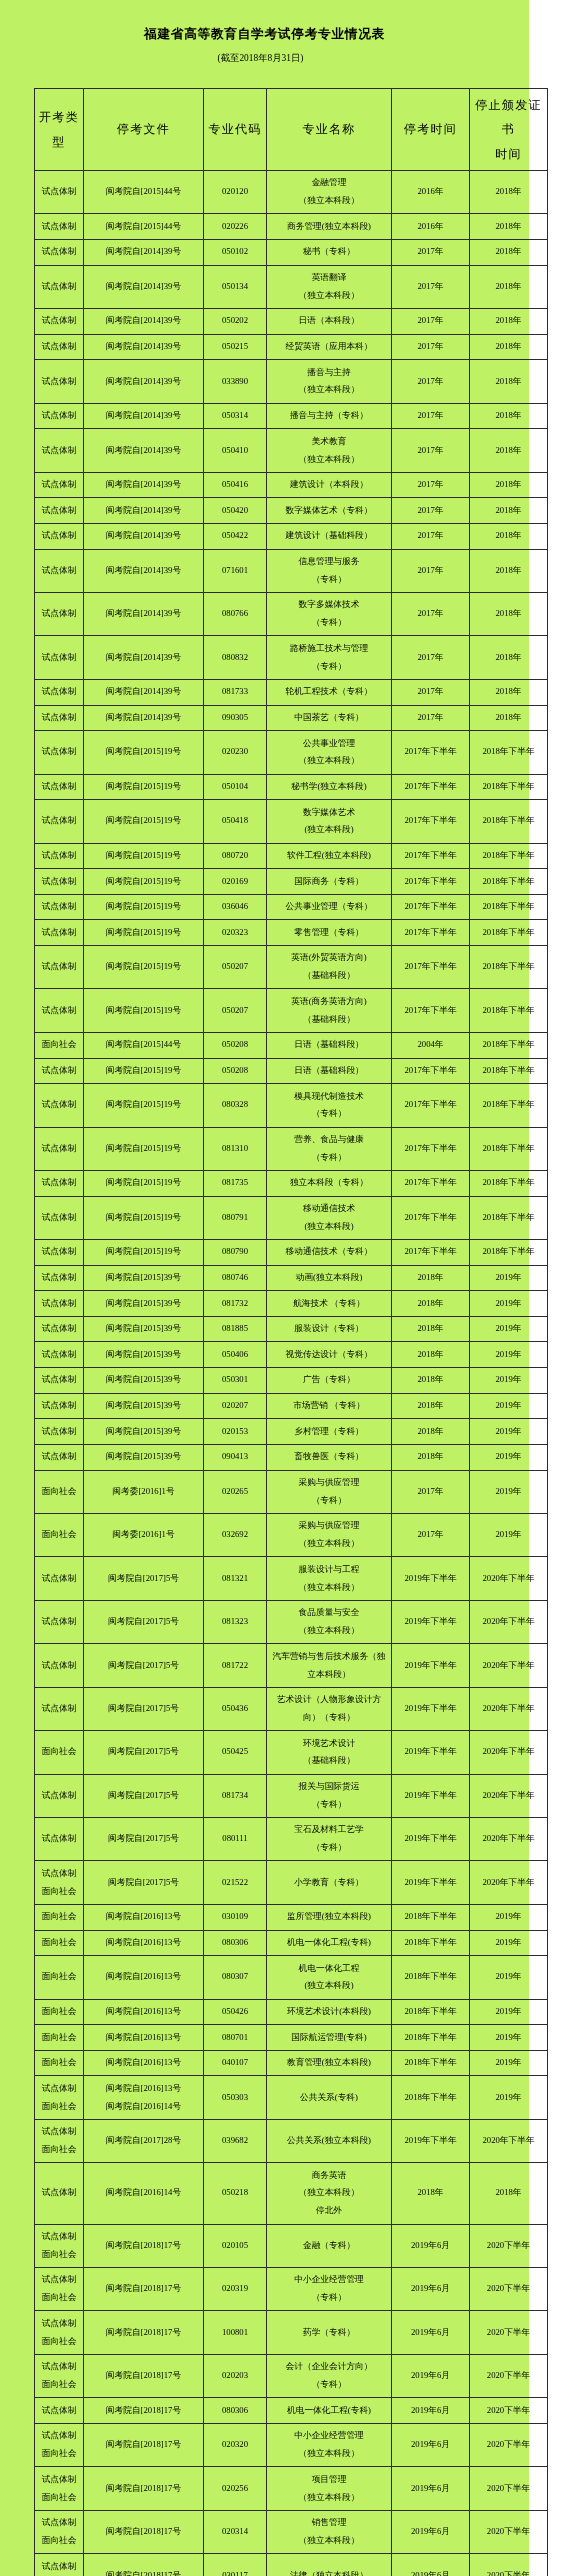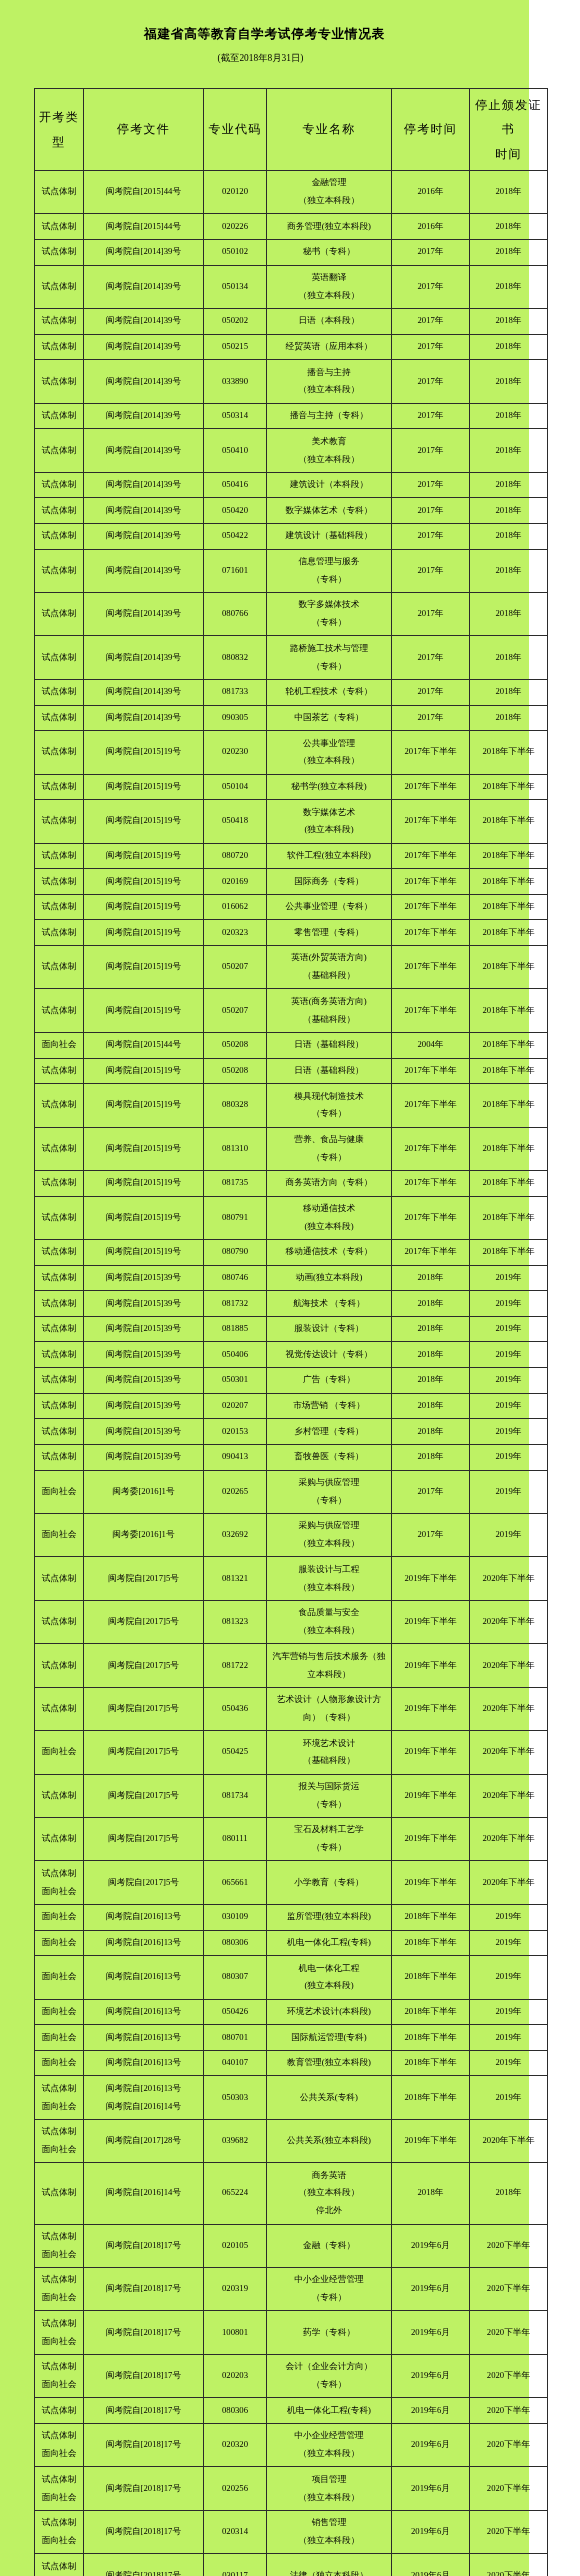--- a/index.html
+++ b/index.html
@@ -273,21 +273,21 @@
           <td>试点体制</td>
           <td>闽考院自[2015]19号</td>
           <td>020169</td>
           <td>国际商务（专科）</td>
           <td>2017年下半年</td>
           <td>2018年下半年</td>
         </tr>
         <tr>
           <td>试点体制</td>
           <td>闽考院自[2015]19号</td>
-          <td>016062</td>
+          <td>036046</td>
           <td>公共事业管理（专科）</td>
           <td>2017年下半年</td>
           <td>2018年下半年</td>
         </tr>
         <tr>
           <td>试点体制</td>
           <td>闽考院自[2015]19号</td>
           <td>020323</td>
           <td>零售管理（专科）</td>
           <td>2017年下半年</td>
@@ -342,21 +342,21 @@
           <td>081310</td>
           <td>营养、食品与健康
 （专科）</td>
           <td>2017年下半年</td>
           <td>2018年下半年</td>
         </tr>
         <tr>
           <td>试点体制</td>
           <td>闽考院自[2015]19号</td>
           <td>081735</td>
-          <td>商务英语方向（专科）</td>
+          <td>独立本科段（专科）</td>
           <td>2017年下半年</td>
           <td>2018年下半年</td>
         </tr>
         <tr>
           <td>试点体制</td>
           <td>闽考院自[2015]19号</td>
           <td>080791</td>
           <td>移动通信技术
 (独立本科段)</td>
           <td>2017年下半年</td>
@@ -510,21 +510,21 @@
           <td>080111</td>
           <td>宝石及材料工艺学
 （专科）</td>
           <td>2019年下半年</td>
           <td>2020年下半年</td>
         </tr>
         <tr>
           <td>试点体制
 面向社会</td>
           <td>闽考院自[2017]5号</td>
-          <td>065661</td>
+          <td>021522</td>
           <td>小学教育（专科）</td>
           <td>2019年下半年</td>
           <td>2020年下半年</td>
         </tr>
         <tr>
           <td>面向社会</td>
           <td>闽考院自[2016]13号</td>
           <td>030109</td>
           <td>监所管理(独立本科段)</td>
           <td>2018年下半年</td>
@@ -586,21 +586,21 @@
 面向社会</td>
           <td>闽考院自[2017]28号</td>
           <td>039682</td>
           <td>公共关系(独立本科段)</td>
           <td>2019年下半年</td>
           <td>2020年下半年</td>
         </tr>
         <tr>
           <td>试点体制</td>
           <td>闽考院自[2016]14号</td>
-          <td>065224</td>
+          <td>050218</td>
           <td>商务英语
 （独立本科段）
 停北外</td>
           <td>2018年</td>
           <td>2018年</td>
         </tr>
         <tr>
           <td>试点体制
 面向社会</td>
           <td>闽考院自[2018]17号</td>

